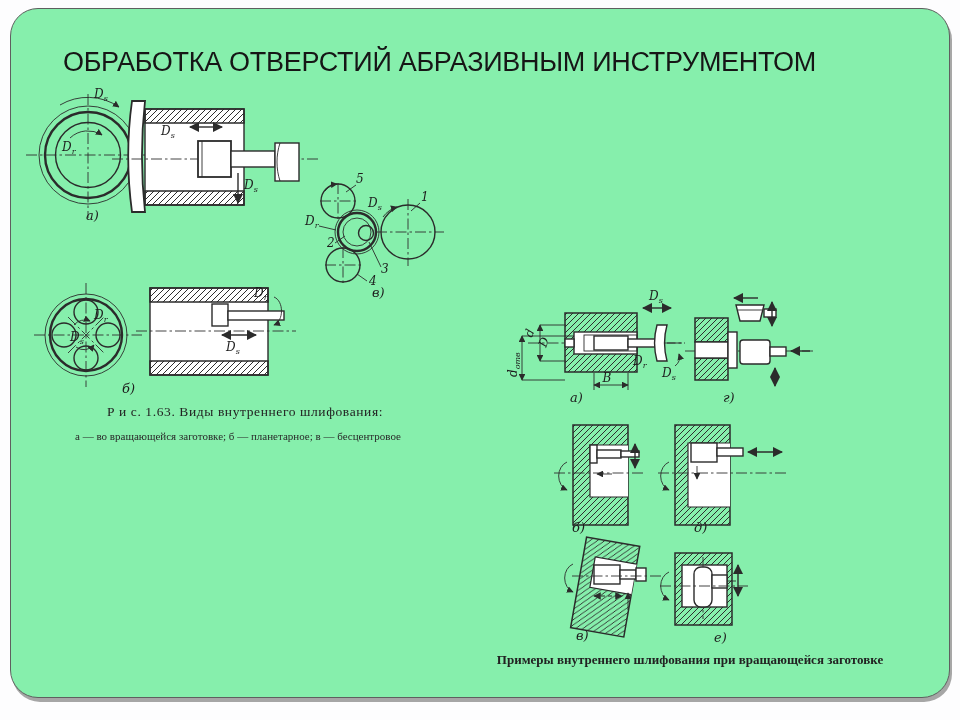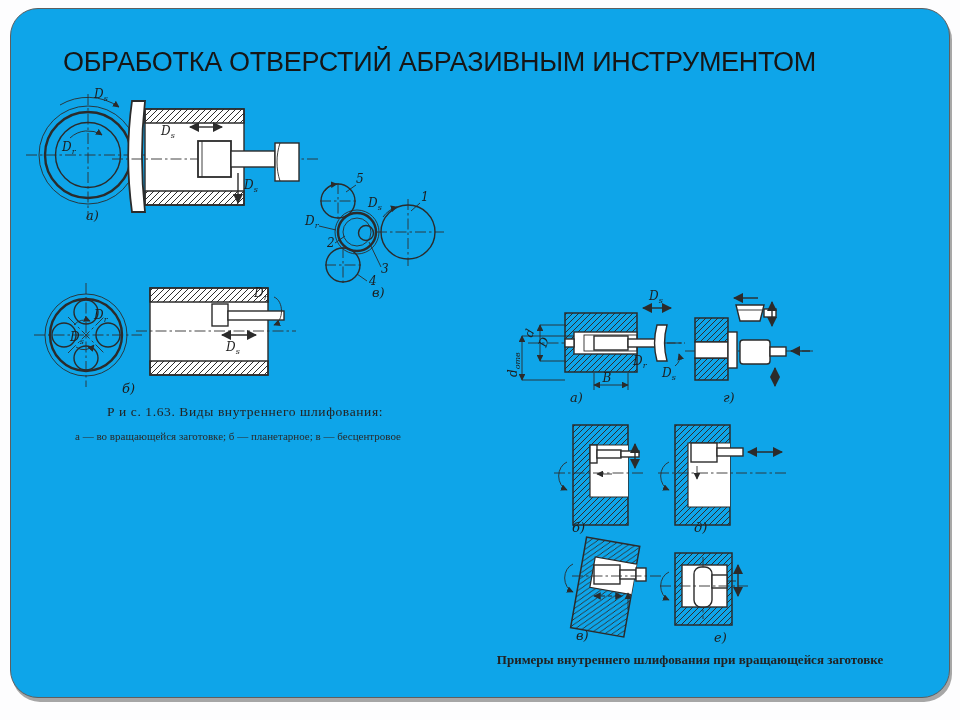--- a/index.html
+++ b/index.html
@@ -1,19 +1,19 @@
 <!DOCTYPE html>
 <html><head>
 <meta charset="utf-8">
 <style>
   html,body{margin:0;padding:0;background:#fdfdfe;}
   body{width:960px;height:720px;position:relative;overflow:hidden;
        font-family:"Liberation Sans",sans-serif;}
   .slide{position:absolute;left:10px;top:8px;width:938px;height:688px;
-         background:#0ea5e9;border:1px solid #5f5f5f;border-radius:28px;
+         background:#86efac;border:1px solid #5f5f5f;border-radius:28px;
          box-shadow:2px 4px 0 0 #a6a6a6;}
   .title{position:absolute;left:52px;top:38px;font-size:27px;color:#161616;
          letter-spacing:-0.3px;white-space:nowrap;}
   svg{position:absolute;overflow:visible;}
   #figLeft{left:20px;top:85px;}
   #figRight{left:470px;top:278px;}
   
   .ln   {stroke:#2b2b2b;fill:none;stroke-width:1.4;}
   .ln2  {stroke:#2b2b2b;fill:none;stroke-width:2.4;}
   .thin {stroke:#2b2b2b;fill:none;stroke-width:0.9;}

